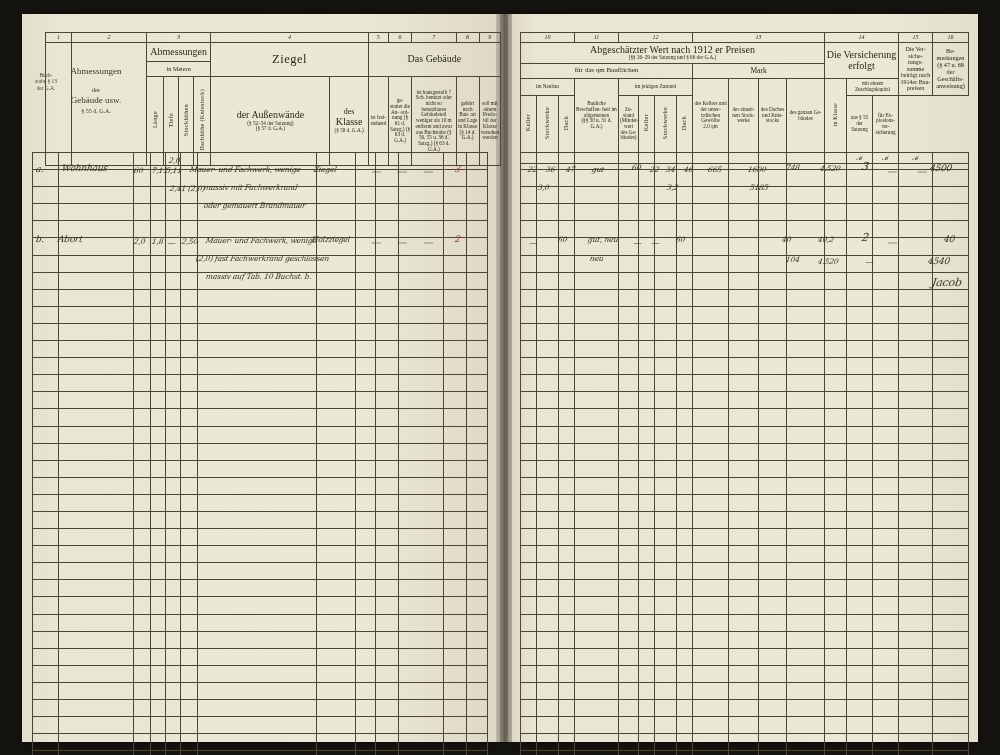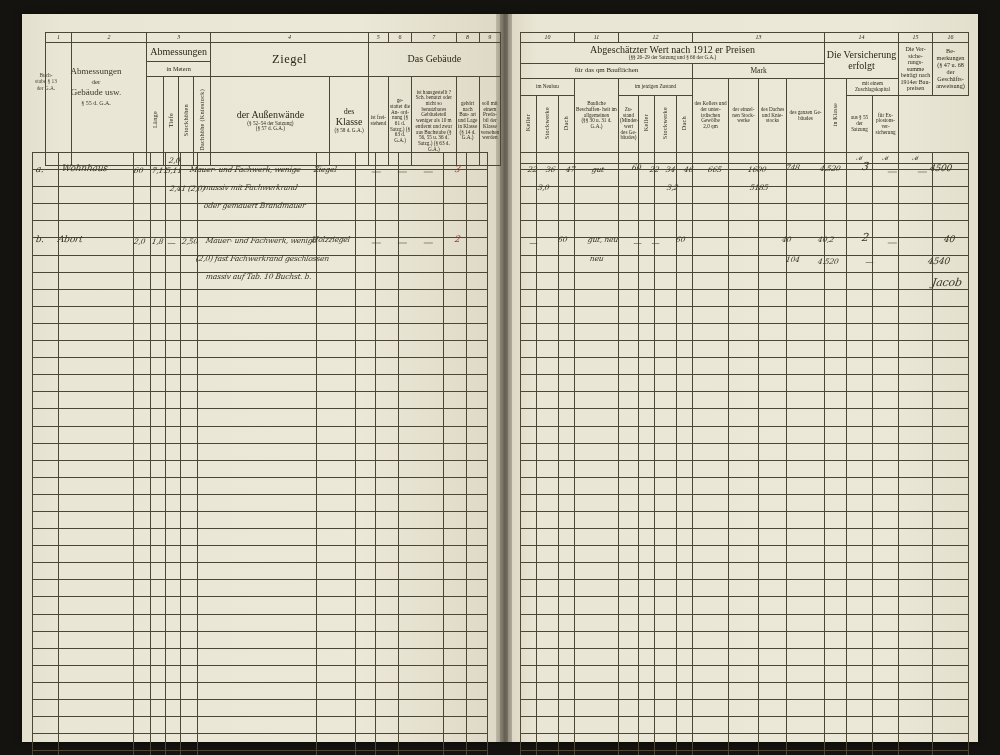--- a/index.html
+++ b/index.html
@@ -161,21 +161,21 @@
     </tr>
 
   </tbody>
     </table>
 
   <div style="position:absolute;left:34px;top:72px;width:24px;text-align:center;font-size:5.4px;line-height:1.18;color:#4b4636;">
     <span>Buch- stabe § 13 der G.A.</span>
   </div>
   <div style="position:absolute;left:60px;top:66px;width:72px;text-align:center;line-height:1.3;color:#3b3626;">
     <div style="font-size:9px;">Abmessungen</div>
-    <div style="font-size:7px;">der</div>
+    <div style="font-size:7px;margin-top:8px;">der</div>
     <div style="font-size:9px;">Gebäude usw.</div>
     <div style="font-size:6px;margin-top:2px;">§ 55 d. G.A.</div>
   </div>
 
   <table class="tbl" id="left-body" style="left:32px;top:152px;width:456px;">
     <colgroup>
       <col style="width:26px">
         <col style="width:74px">
       <col style="width:17px">
         <col style="width:15px">

